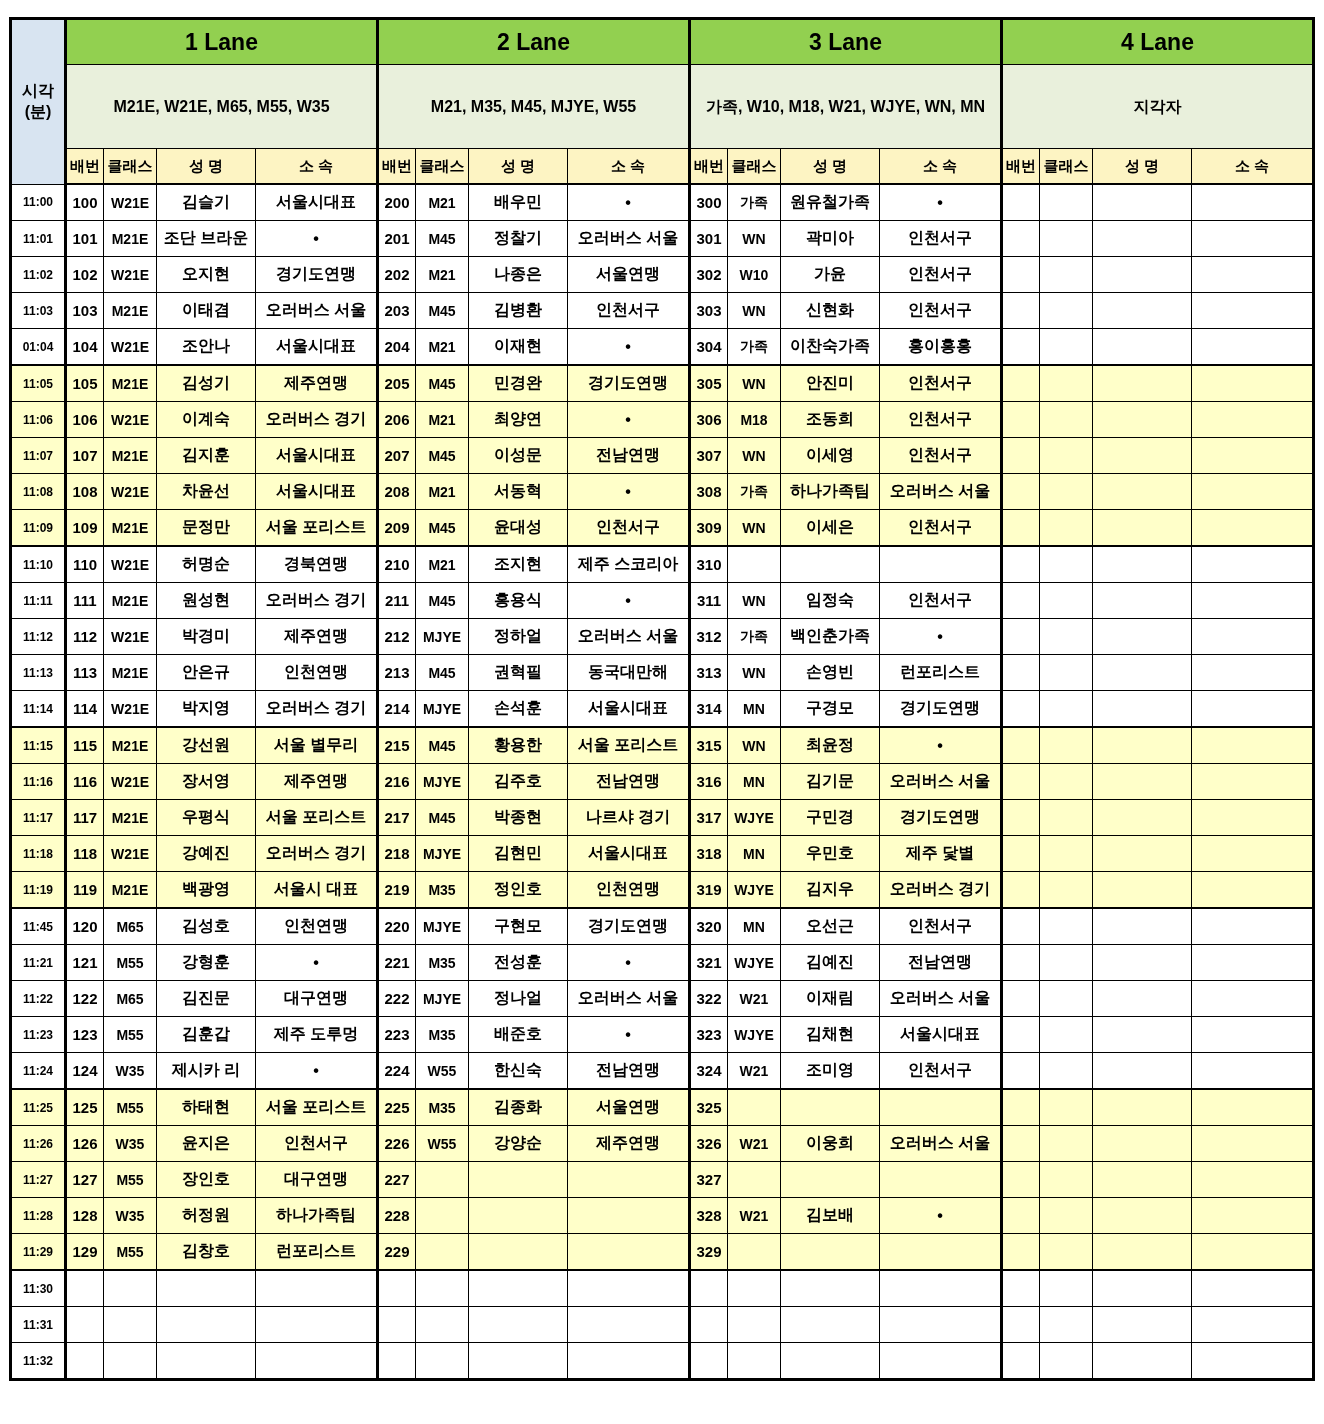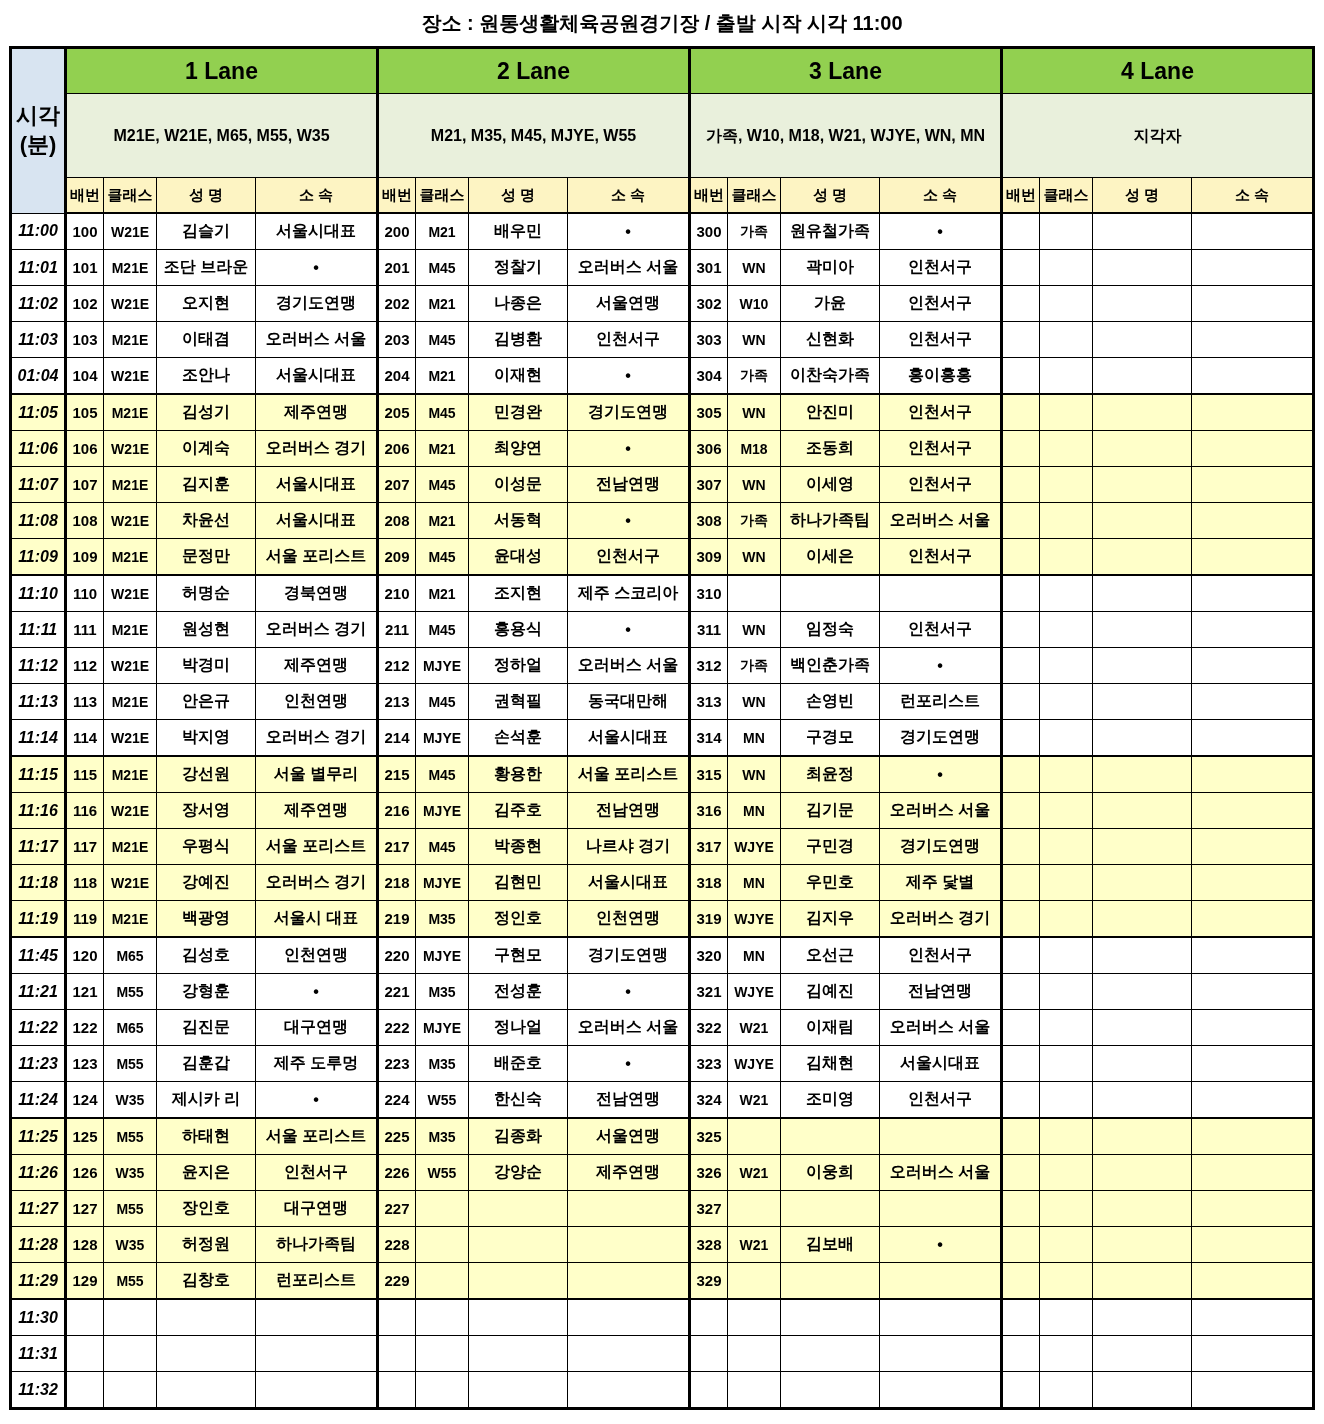--- a/index.html
+++ b/index.html
@@ -52,41 +52,40 @@
   }
   thead tr.colhead-row th{
     background:var(--pale-yellow);
     font-size:15px;
     height:34px;
     border-bottom:2px solid var(--ink);
     text-align:center;
   }
   th.time-head{
     background:var(--time-blue);
-    font-size:22px;
+    font-size:16px;
     border-right:3px solid var(--ink);
     line-height:1.3;
   }
   
   tbody td{height:35px;font-size:15px;}
-  tbody td.time{font-size:16px;border-right:3px solid var(--ink);font-style:italic;}
+  tbody td.time{font-size:12px;border-right:3px solid var(--ink);}
   tbody td.bib{font-size:15px;}
   tbody td.cls{font-size:14px;}
   tbody td.name{font-size:16px;}
   tbody td.club{font-size:16px;}
   tbody td.lane-start{border-left:3px solid var(--ink);}
   tbody tr.band td{background:var(--band-yellow);}
   tbody tr.band-top td{border-top:2px solid var(--ink);}
   thead tr.colhead-row th.lane-start{border-left:3px solid var(--ink);}
 </style>
 </head>
 <body>
 
 <div class="titles">
-  <div class="subtitle">장소 : 원통생활체육공원경기장 / 출발 시작 시각 11:00</div>
 </div>
 
 <table>
   <colgroup>
     <col style="width:55px">
     <col style="width:38px">
       <col style="width:53px">
       <col style="width:99px">
       <col style="width:122px">
     <col style="width:38px">

